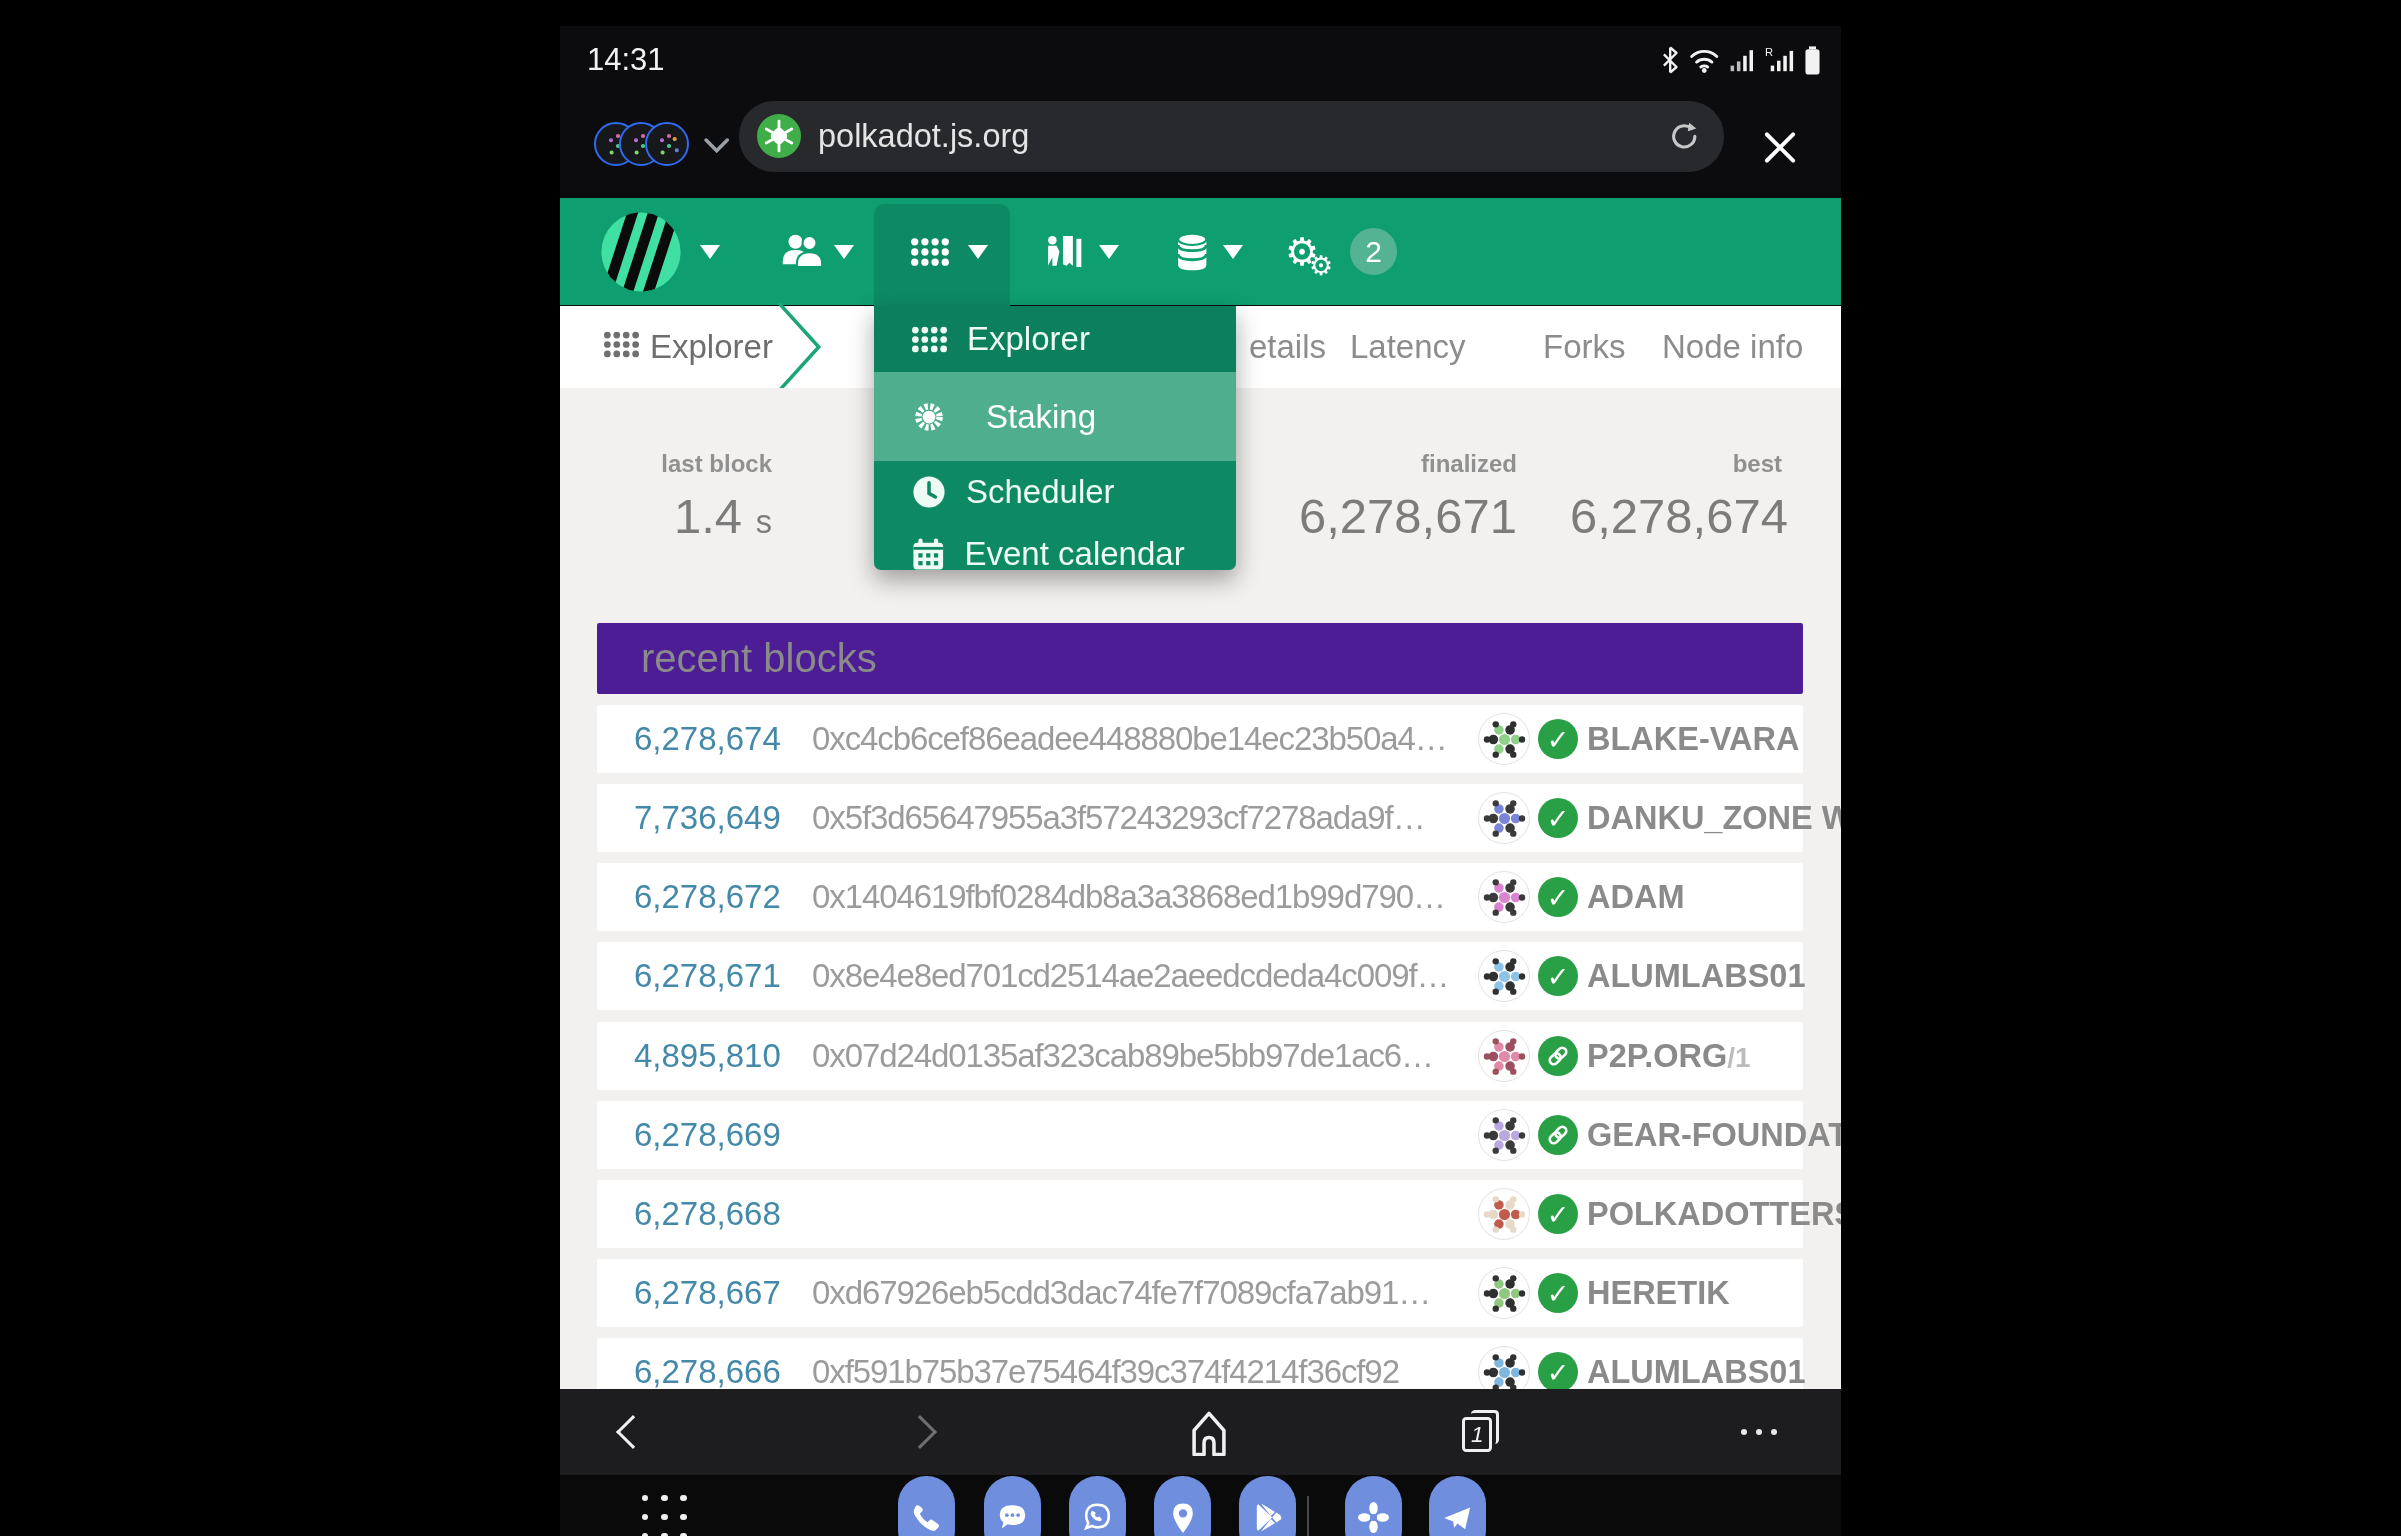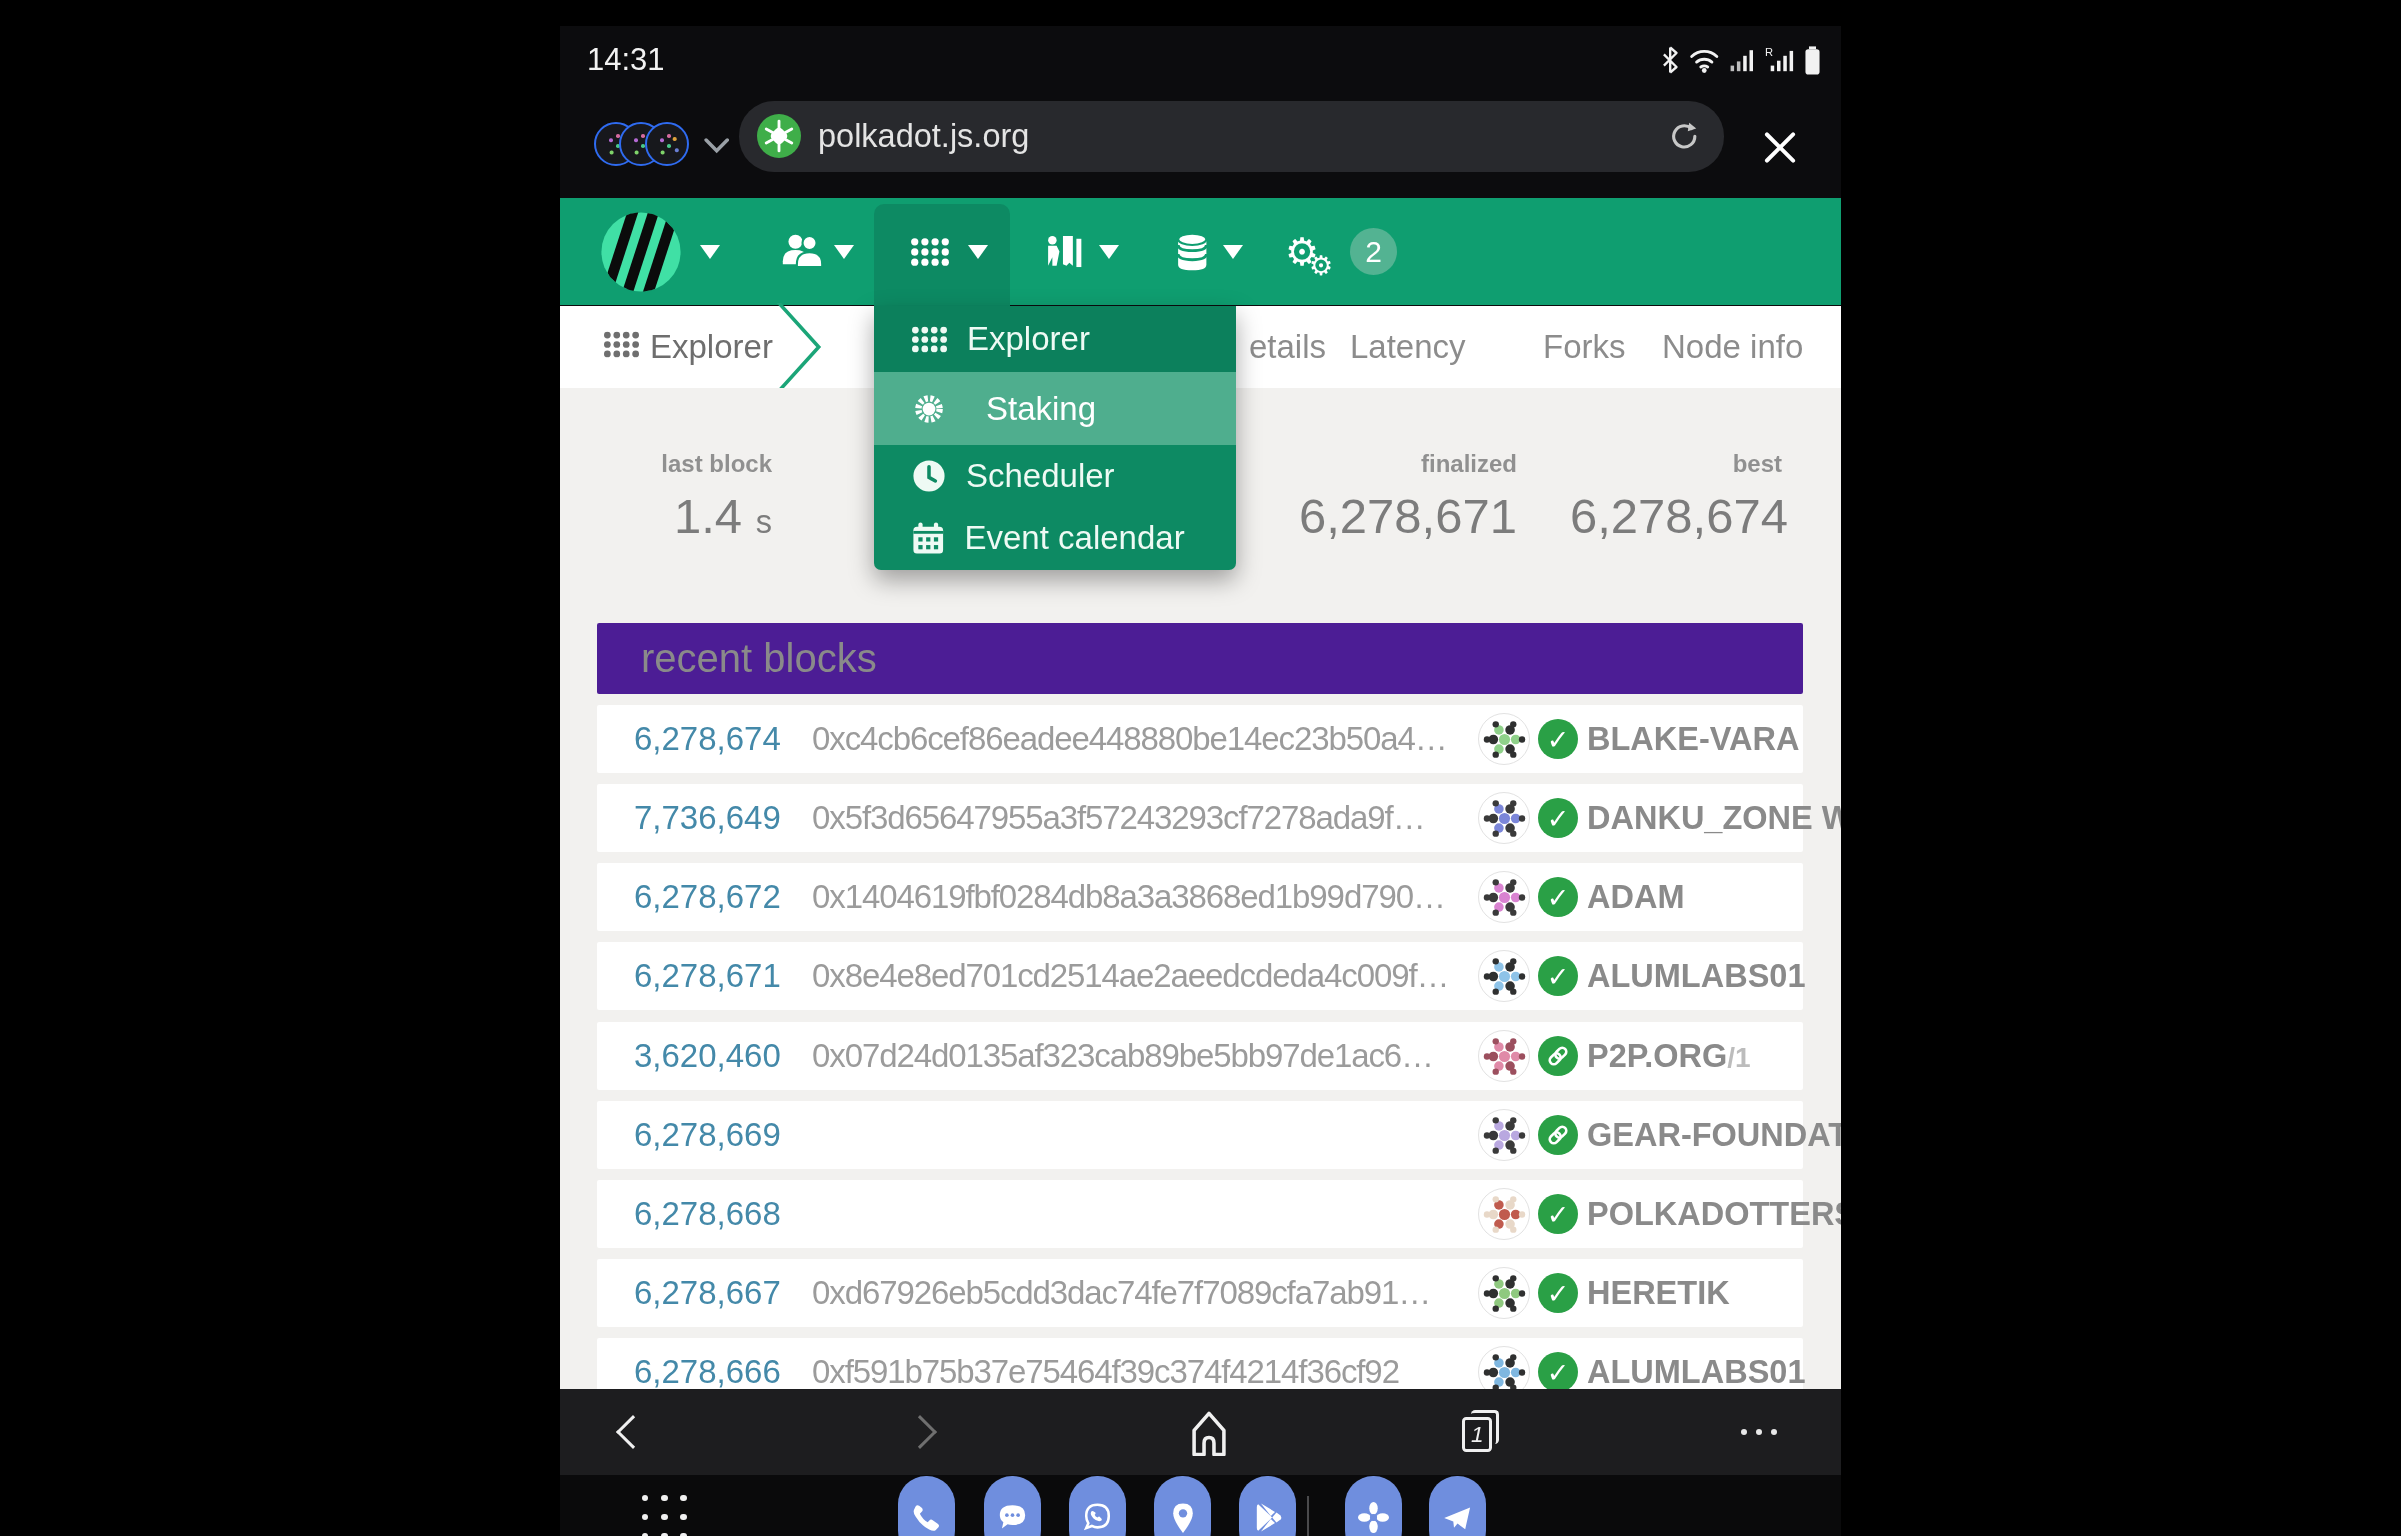--- a/index.html
+++ b/index.html
@@ -37,21 +37,21 @@
   .activebox { left:314px; top:5.7px; width:136px; height:102px; background:#0d8a63; border-radius:10px 10px 0 0; }
   .gearstxt { font-family:"DejaVu Sans", sans-serif; color:#fff; position:relative; }
   .gear1 { font-size:38px; } .gear2 { font-size:27px; position:absolute; left:24px; top:20px; }
   .navbadge { width:47px; height:47px; border-radius:50%; background:#53b392; color:#fff; font-size:30px;
               display:flex; align-items:center; justify-content:center; }
 
   
   .dropdown { left:314px; top:280px; width:362px; height:264px; background:#0d8a63; z-index:40;
               border-radius:0 0 7px 7px; box-shadow:0 10px 24px rgba(0,0,0,.35); overflow:hidden; }
   .dditem { position:relative; display:flex; align-items:center; gap:20px; padding-left:38px; color:#eefaf4; font-size:33px; }
-  .dditem.h94 { height:66px; } .dditem.h104 { height:73px;gap:40px; } .dditem.h88 { height:62px; }
+  .dditem.h94 { height:66px; } .dditem.h104 { height:89px;gap:40px; } .dditem.h88 { height:62px; }
   .dditem.dd-active { background:#0c805c; }
   .dditem.dd-hover { background:#4fae8e; color:#ffffff; }
 
   
   .crumbrow { left:0; top:280px; width:1281px; height:82px; background:#fff; box-shadow:0 2.1px 4.2px rgba(0,0,0,.10); }
   .crumbicon { left:44px; top:25.4px; color:#6f6f6f; }
   .crumblabel { left:90px; top:0; line-height:82px; font-size:33px; color:#6e6e6e; }
   .tabtext { top:0; line-height:82px; font-size:33px; color:#8c8c8c; position:absolute; }
 
   
@@ -409,21 +409,21 @@
           <svg width="51" height="51" viewBox="0 0 72 72">
             <use href="#sym-identicon"></use>
           </svg>
         </span>
       <span class="badge">
           <span class="check-ico">✓</span>
         </span>
       <span class="bauthor"><span>ALUMLABS01</span><span class="bsuffix"></span></span>
     </div>
     <div class="blockrow" style="top:634px">
-      <span class="bnum">3,620,460</span>
+      <span class="bnum">4,895,810</span>
       <span class="bhash">0x07d24d0135af323cab89be5bb97de1ac6…</span>
       <span class="identicon" style="--ca: #e08aa8; --cb: #9c4f5e;">
           <svg width="51" height="51" viewBox="0 0 72 72">
             <use href="#sym-identicon"></use>
           </svg>
         </span>
       <span class="badge badge-link">
           <svg class="link-ico" width="24" height="24" viewBox="0 0 34 34">
             <use href="#sym-link"></use>
           </svg>

